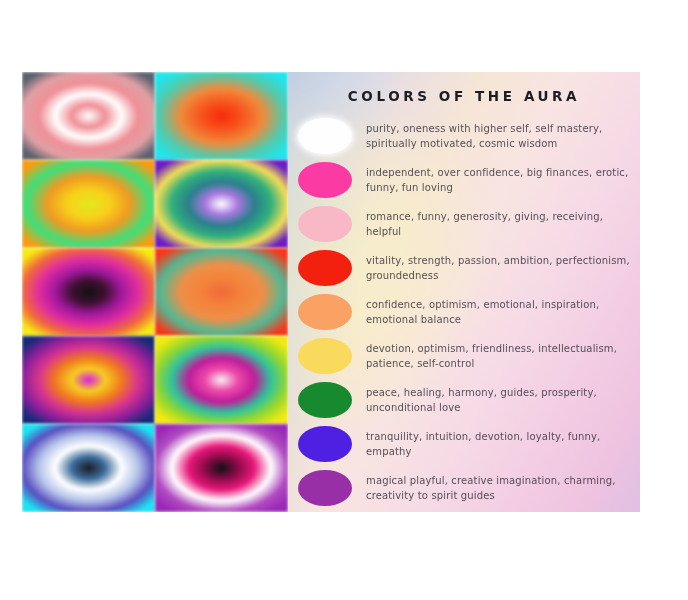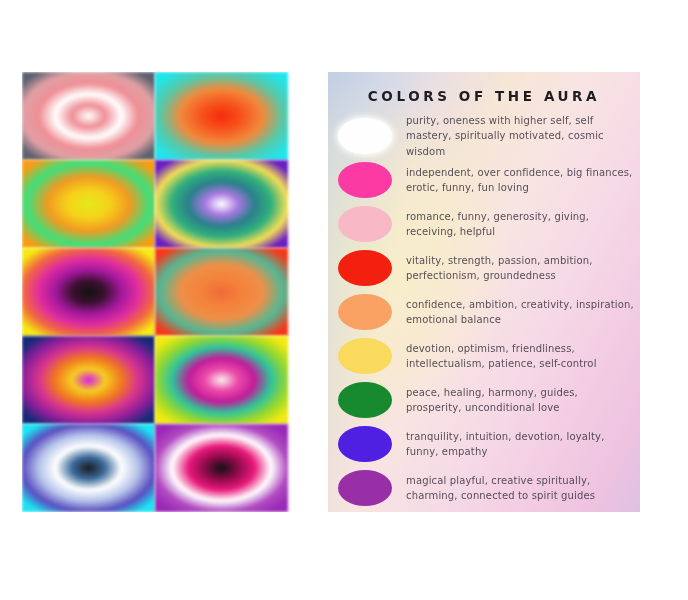--- a/index.html
+++ b/index.html
@@ -13,21 +13,20 @@
   }
 
   #infographic {
     position: absolute;
     left: 22px;
     top: 72px;
     width: 618px;
     height: 440px;
     display: flex;
     overflow: hidden;
-    gap: 40px;
   }
 
   
   .aura-grid {
     width: 266px;
     height: 440px;
     display: grid;
     grid-template-columns: 1fr 1fr;
     grid-template-rows: repeat(5, 1fr);
     flex: 0 0 266px;
@@ -147,39 +146,39 @@
         <div class="legend-text">romance, funny, generosity, giving, receiving, helpful</div>
       </div>
 
       <div class="legend-row">
         <div class="swatch" style="background: rgb(244, 32, 15);"></div>
         <div class="legend-text">vitality, strength, passion, ambition, perfectionism, groundedness</div>
       </div>
 
       <div class="legend-row">
         <div class="swatch" style="background: rgb(249, 162, 99);"></div>
-        <div class="legend-text">confidence, ambition, creativity, inspiration, emotional balance</div>
+        <div class="legend-text">confidence, optimism, emotional, inspiration, emotional balance</div>
       </div>
 
       <div class="legend-row">
         <div class="swatch" style="background: rgb(249, 218, 93);"></div>
         <div class="legend-text">devotion, optimism, friendliness, intellectualism, patience, self-control</div>
       </div>
 
       <div class="legend-row">
         <div class="swatch" style="background: rgb(23, 137, 47);"></div>
         <div class="legend-text">peace, healing, harmony, guides, prosperity, unconditional love</div>
       </div>
 
       <div class="legend-row">
         <div class="swatch" style="background: rgb(79, 31, 226);"></div>
         <div class="legend-text">tranquility, intuition, devotion, loyalty, funny, empathy</div>
       </div>
 
       <div class="legend-row">
         <div class="swatch" style="background: rgb(152, 47, 167);"></div>
-        <div class="legend-text">magical playful, creative spiritually, charming, connected to spirit guides</div>
+        <div class="legend-text">magical playful, creative imagination, charming, creativity to spirit guides</div>
       </div>
 
     </div>
   </div>
 
 </div>
 
 </body></html>

